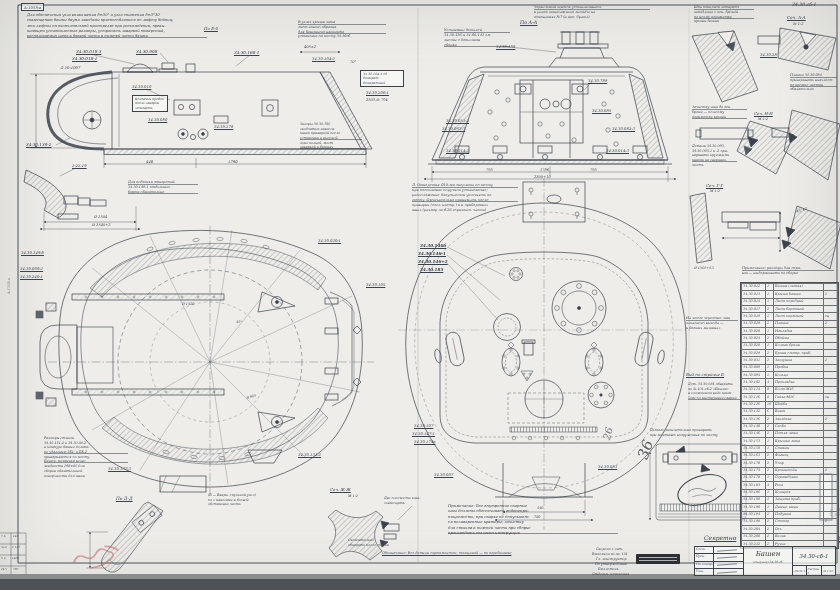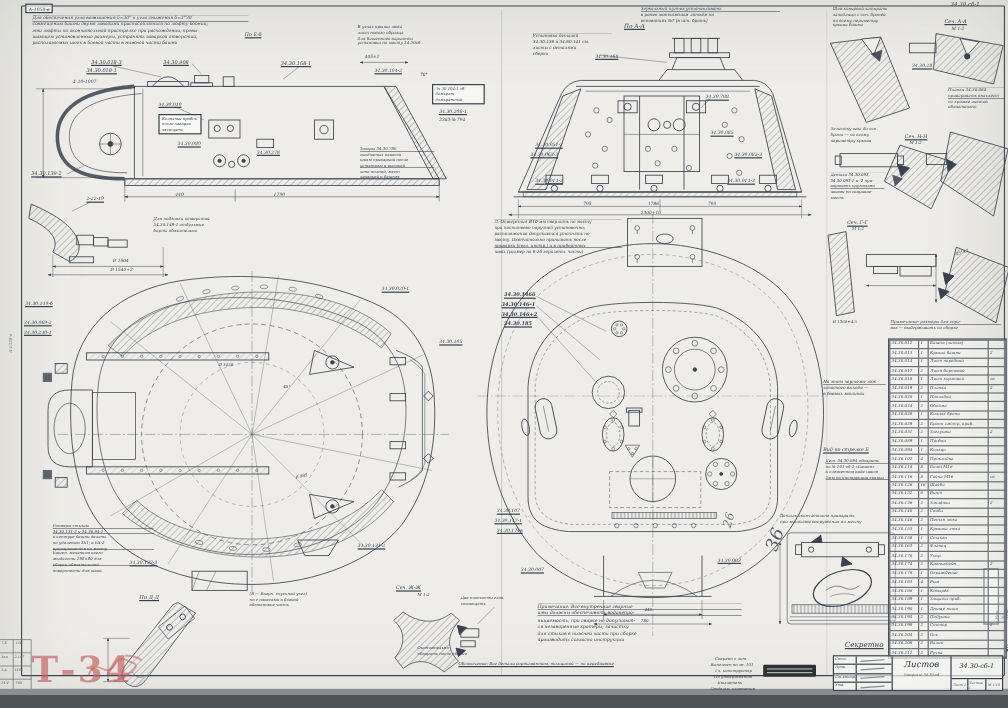--- a/index.html
+++ b/index.html
@@ -898,33 +898,32 @@
         <div class="tb-row">
           <span class="lb">Ст.контр.</span>
           <span class="sg"></span>
         </div>
         <div class="tb-row">
           <span class="lb">Утв.</span>
           <span class="sg"></span>
         </div>
       </div>
   <div class="tb-mid">
-    <div class="tb-name">Листов</div>
+    <div class="tb-name">Башен</div>
     <div class="tb-sub">(сварная) 34.30-сб</div>
   </div>
   <div class="tb-right">
     <div class="tb-num">34.30-сб-1</div>
     <div class="tb-minis" id="tb-minis">
           <span>Лист 1</span>
           <span>Листов 1</span>
           <span>М 1:10</span>
         </div>
   </div>
 </div>
 
 <div class="stamp">
       <i></i>
       <i></i>
     </div>
 
-<div id="wm">Т-34</div>
 
 </div>
 
 </body></html>

